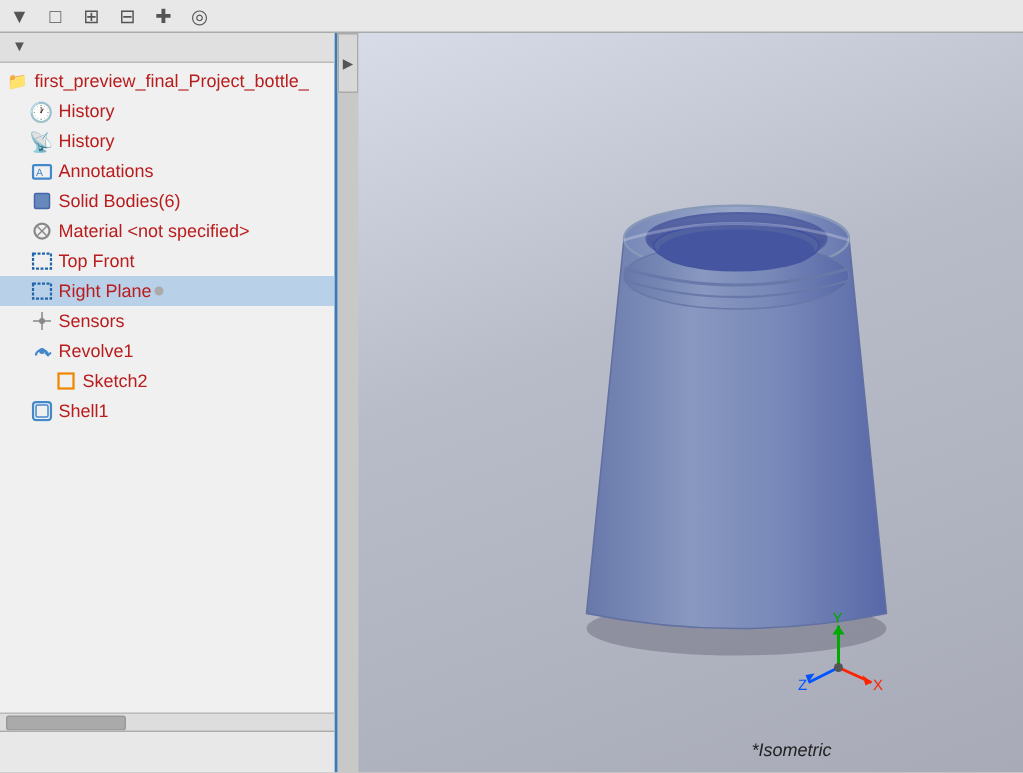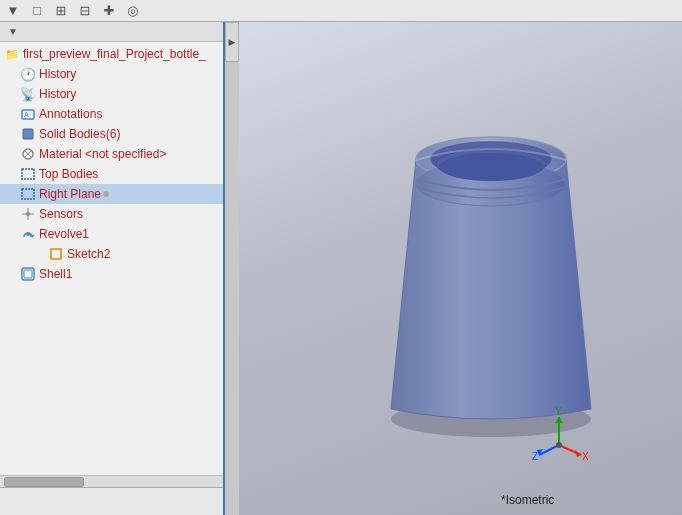--- a/index.html
+++ b/index.html
@@ -84,21 +84,21 @@
     }
 
     .tree-label {
       font-size: 12px;
       color: #b91c1c;
     }
 
     
     .indent-1 { padding-left: 4px; }
     .indent-2 { padding-left: 20px; }
-    .indent-3 { padding-left: 48px; text-align: center; }
+    .indent-3 { padding-left: 36px; text-align: center; }
 
     
     .tree-filter {
       height: 20px;
       background: #e0e0e0;
       border-bottom: 1px solid #bbb;
       display: flex;
       align-items: center;
       padding: 0 4px;
     }
@@ -137,20 +137,21 @@
       height: 60px;
     }
 
     
     .isometric-label {
       position: absolute;
       bottom: 8px;
       left: 262px;
       font-size: 12px;
       color: #222;
+      font-style: italic;
     }
 
     
     .bottle-container {
       position: absolute;
       top: 40px;
       left: 80px;
       right: 20px;
       bottom: 60px;
       display: flex;
@@ -275,21 +276,21 @@
           <span class="tree-label">Material &lt;not specified&gt;</span>
         </div>
 
 
         <div class="tree-item indent-2">
           <span class="tree-icon">
             <svg width="14" height="14" viewBox="0 0 14 14">
               <rect x="1" y="2" width="12" height="10" fill="none" stroke="#2266aa" stroke-width="1.5" stroke-dasharray="2,1"></rect>
             </svg>
           </span>
-          <span class="tree-label">Top Bodies</span>
+          <span class="tree-label">Top Front</span>
         </div>
 
         <div class="tree-item indent-2 selected">
           <span class="tree-icon">
             <svg width="14" height="14" viewBox="0 0 14 14">
               <rect x="1" y="2" width="12" height="10" fill="none" stroke="#2266aa" stroke-width="1.5" stroke-dasharray="2,1"></rect>
             </svg>
           </span>
           <span class="tree-label">Right Plane</span>
           <div class="dot-indicator"></div>

